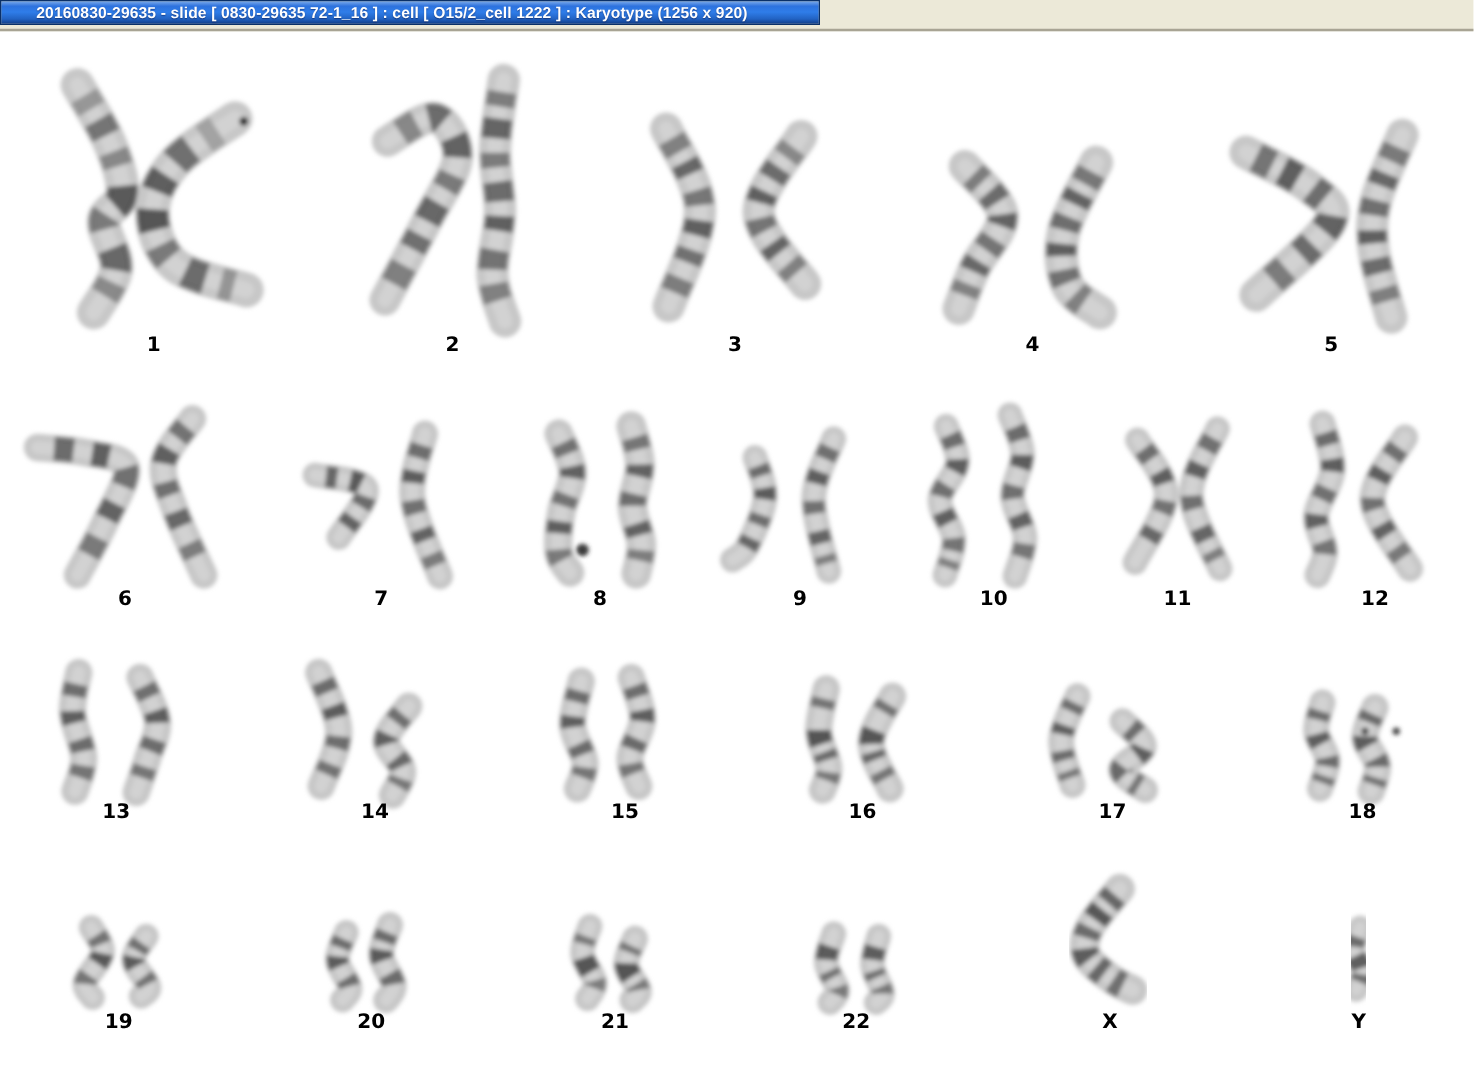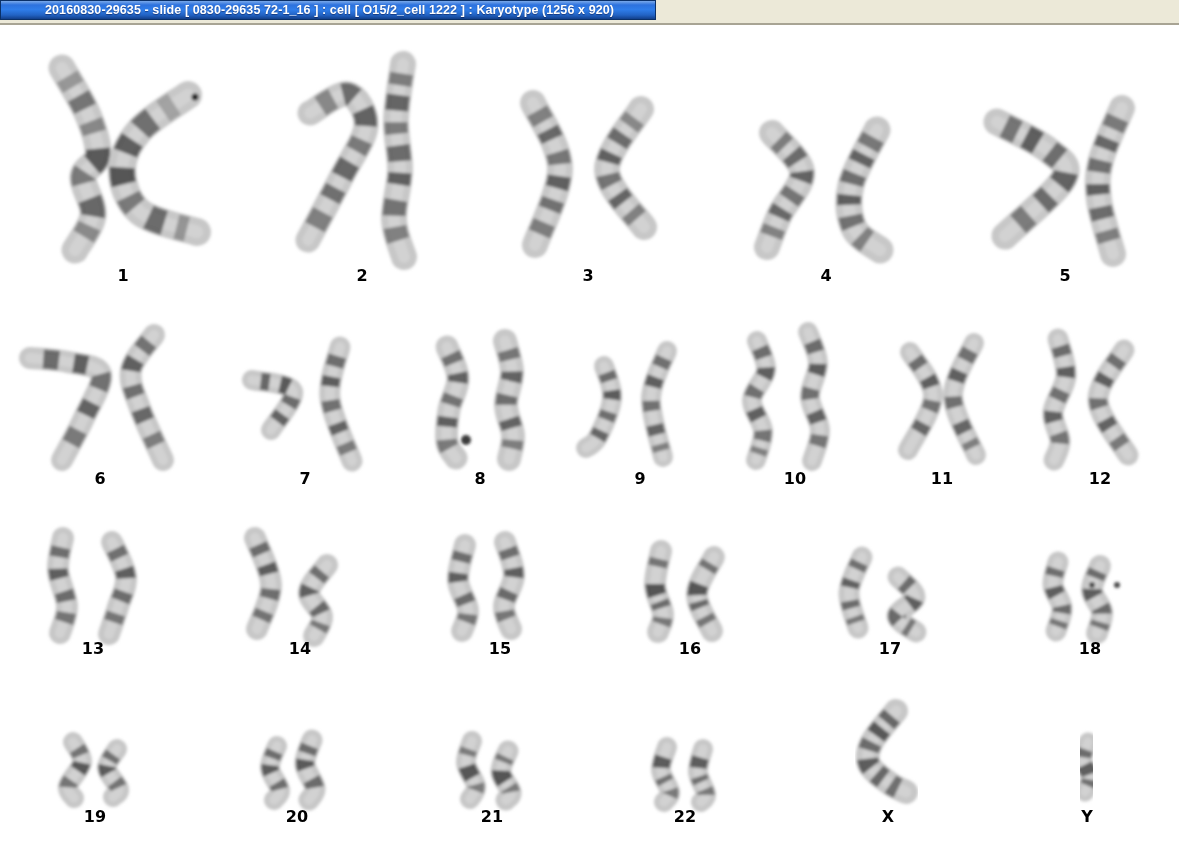--- a/index.html
+++ b/index.html
@@ -1,20 +1,20 @@
 <!DOCTYPE html>
 <html><head>
 <meta charset="utf-8">
 <style>
   html,body{margin:0;padding:0;background:#fff;}
   .app{position:relative;width:1179px;height:866px;overflow:hidden;background:#ffffff;font-family:"Liberation Sans",sans-serif;}
   .canvas-svg{position:absolute;left:0;top:0;z-index:1;}
   .titlebar{position:absolute;left:0;top:0;width:1179px;height:25px;background:#ece9d8;border-bottom:2px solid #a8a494;box-sizing:border-box;z-index:2;}
   .titlebar-active{position:absolute;left:0;top:0;width:656px;height:20px;box-sizing:border-box;border:1px solid #0a3068;background:linear-gradient(180deg,#7aa9ea 0%,#2d72de 22%,#2f7de9 48%,#2263c4 78%,#123f8a 100%);display:flex;align-items:center;overflow:hidden;}
-  .title-text{color:#ffffff;font:bold 12.5px "Liberation Sans",sans-serif;padding-left:44px;white-space:nowrap;letter-spacing:0.1px;text-shadow:0 1px 1px rgba(0,0,40,.45);}
+  .title-text{color:#ffffff;font:bold 12.5px "Liberation Sans",sans-serif;padding-left:28px;white-space:nowrap;letter-spacing:0.1px;text-shadow:0 1px 1px rgba(0,0,40,.45);}
   .chr-label{font:bold 16px "DejaVu Sans",sans-serif;fill:#000;}
 </style>
 </head>
 <body>
 
 <div class="app">
 
   <svg id="kar-svg" class="canvas-svg" width="1179" height="866" viewBox="0 0 1179 866">
     <defs>
       <filter id="soften" x="-30%" y="-30%" width="160%" height="160%">

